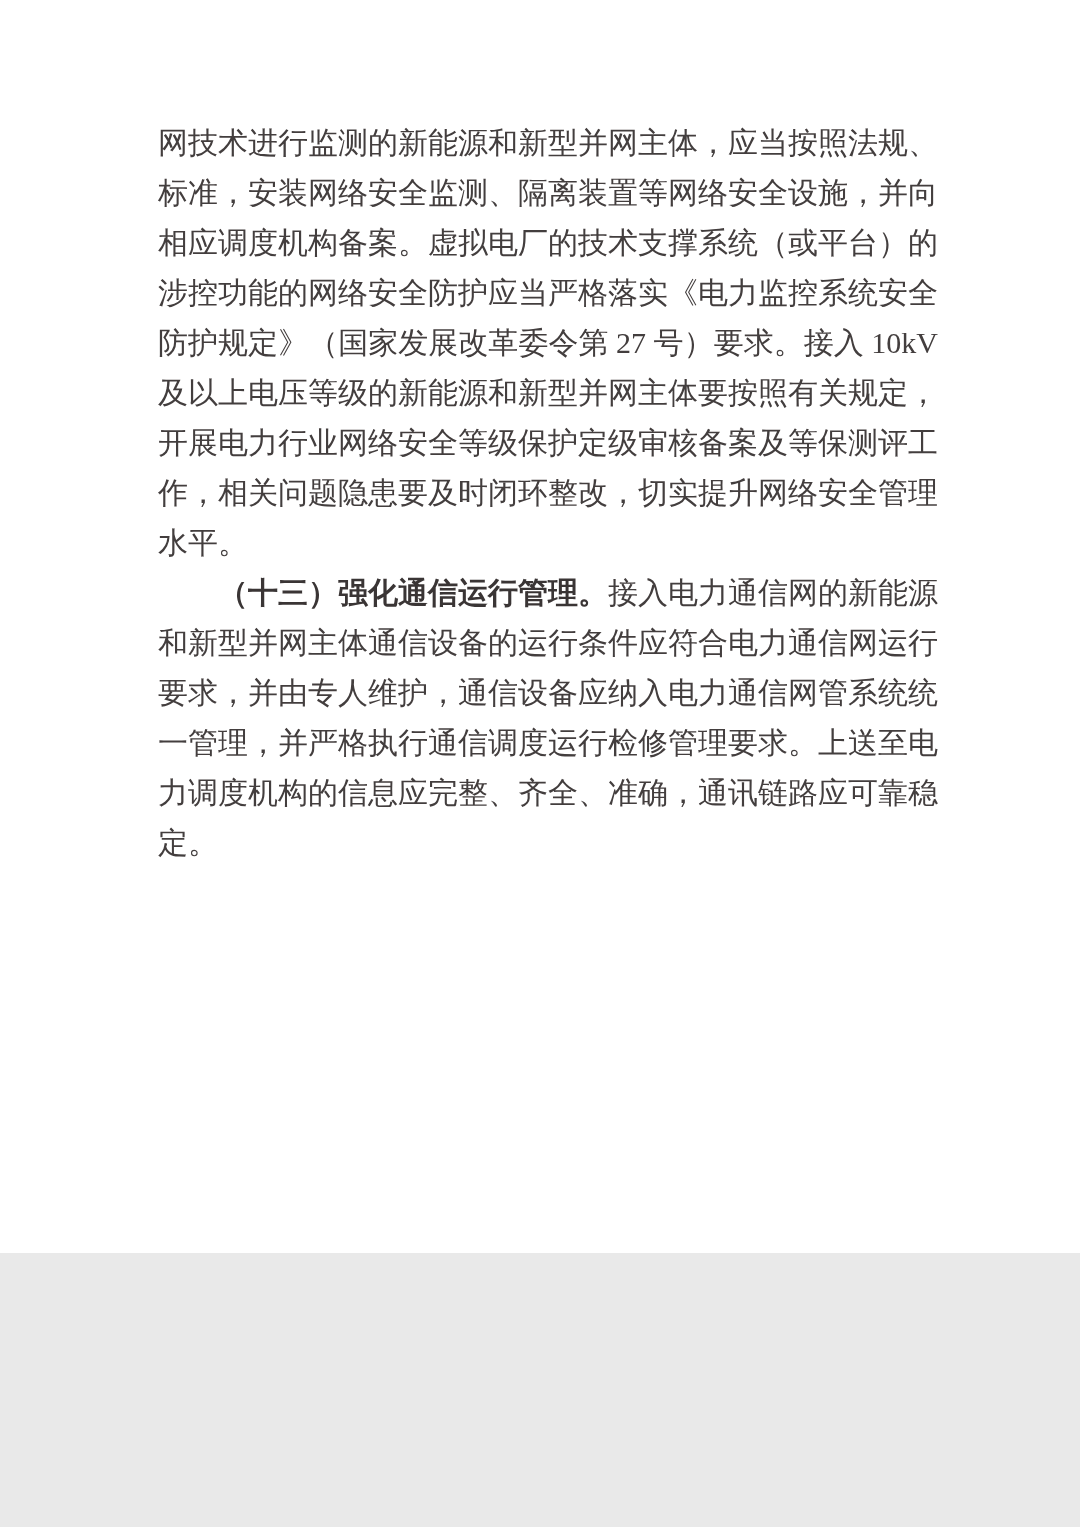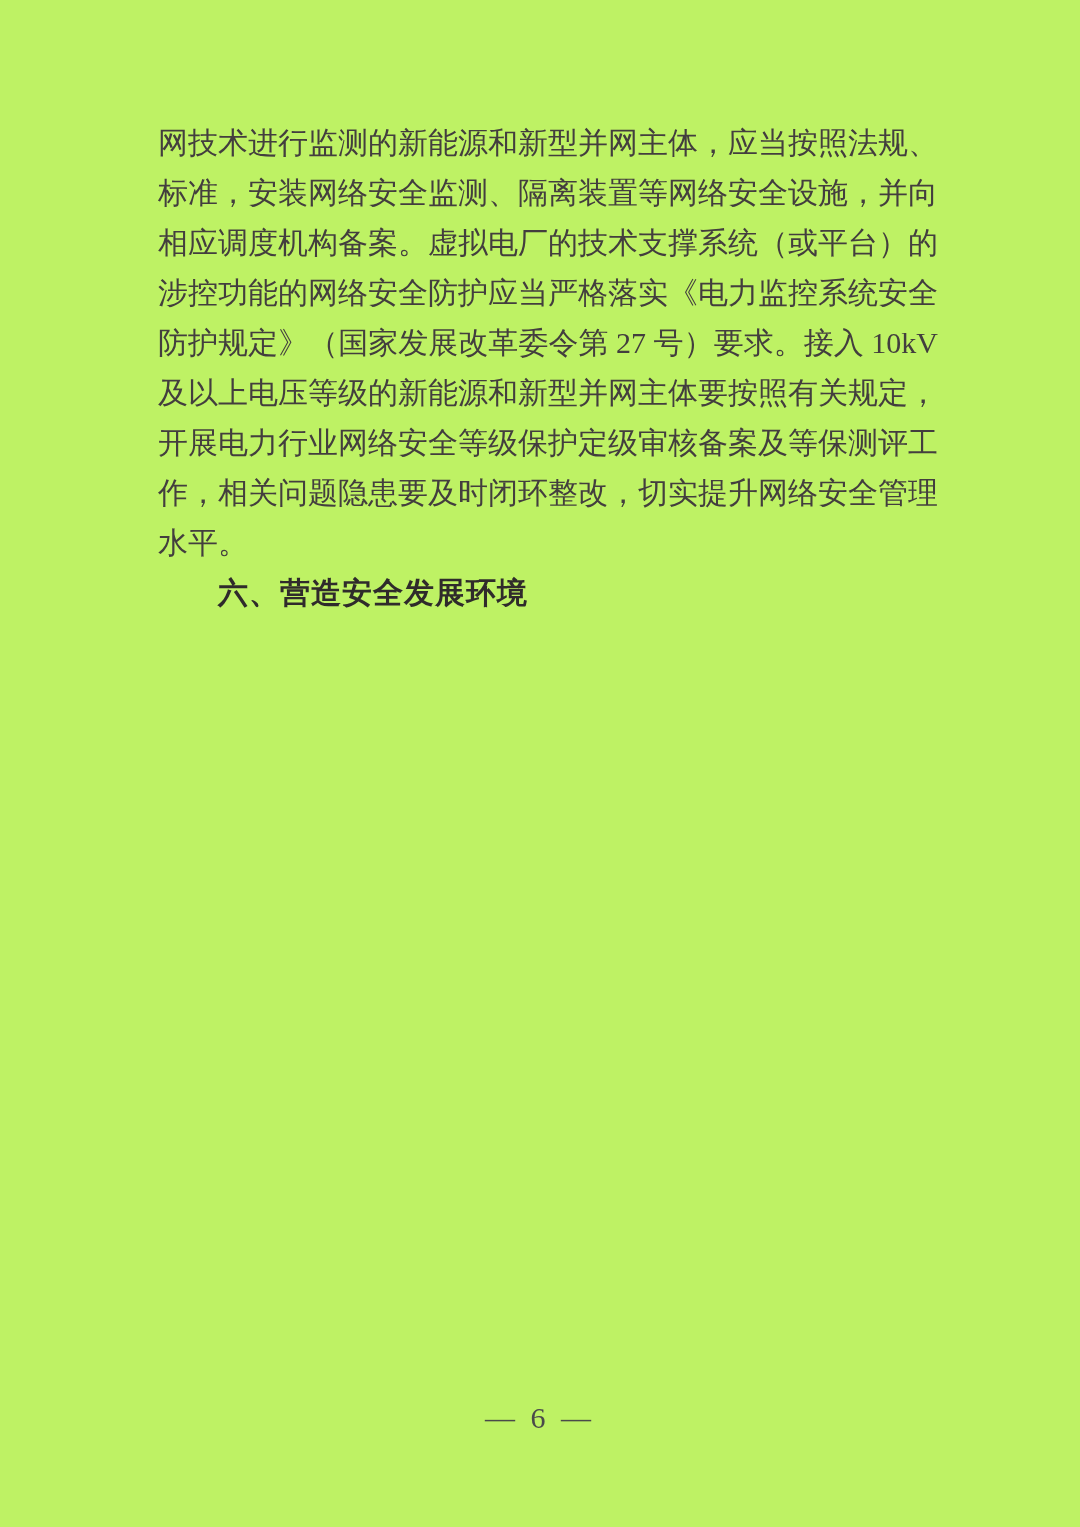--- a/index.html
+++ b/index.html
@@ -3,23 +3,23 @@
 <meta charset="utf-8">
 <style>
   html, body {
     margin: 0;
     padding: 0;
     background: #e9e9e9;
   }
   .page {
     position: relative;
     width: 1080px;
-    height: 1527px;
+    height: 1253px;
     margin: 0 auto;
-    background: #bef264;
+    background: #ffffff;
     overflow: hidden;
     font-family: "Liberation Serif", "DejaVu Serif", serif;
     color: #433e3e;
   }
   .text-block {
     position: absolute;
     left: 158px;
     top: 118px;
     width: 780px;
     font-size: 30px;
@@ -67,21 +67,21 @@
 </style>
 </head>
 <body>
 
 <div class="page">
 
   <div class="text-block">
 
     <p class="para">网技术进行监测的新能源和新型并网主体，应当按照法规、标准，安装网络安全监测、隔离装置等网络安全设施，并向相应调度机构备案。虚拟电厂的技术支撑系统（或平台）的涉控功能的网络安全防护应当严格落实《电力监控系统安全防护规定》（国家发展改革委令第 27 号）要求。接入 10kV 及以上电压等级的新能源和新型并网主体要按照有关规定，开展电力行业网络安全等级保护定级审核备案及等保测评工作，相关问题隐患要及时闭环整改，切实提升网络安全管理水平。</p>
 
+    <p class="para indent"><span class="para-lead">（十三）强化通信运行管理。</span><span>接入电力通信网的新能源和新型并网主体通信设备的运行条件应符合电力通信网运行要求，并由专人维护，通信设备应纳入电力通信网管系统统一管理，并严格执行通信调度运行检修管理要求。上送至电力调度机构的信息应完整、齐全、准确，通讯链路应可靠稳定。</span></p>
 
-    <h2 class="section-heading">六、营造安全发展环境</h2>
 
 
   </div>
 
   <div class="footer">— 6 —</div>
 
 </div>
 
 </body></html>

